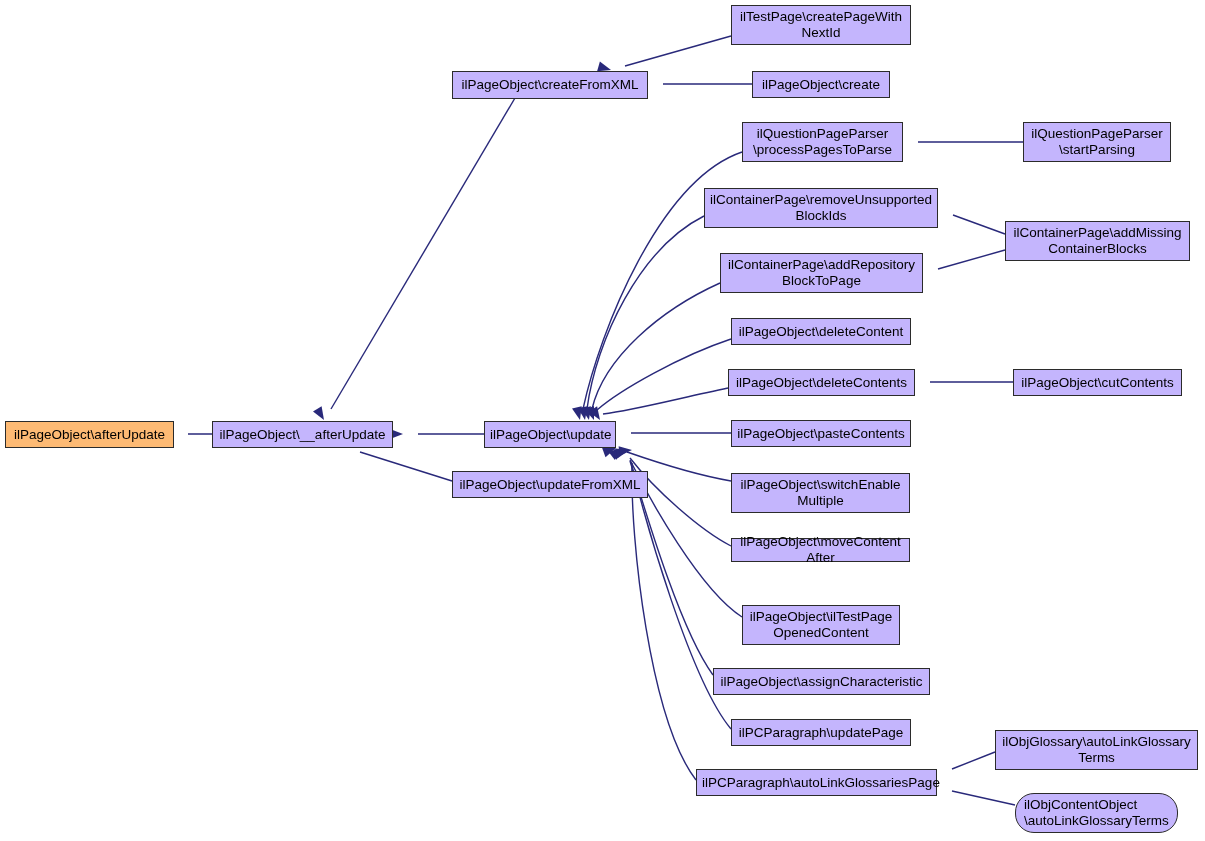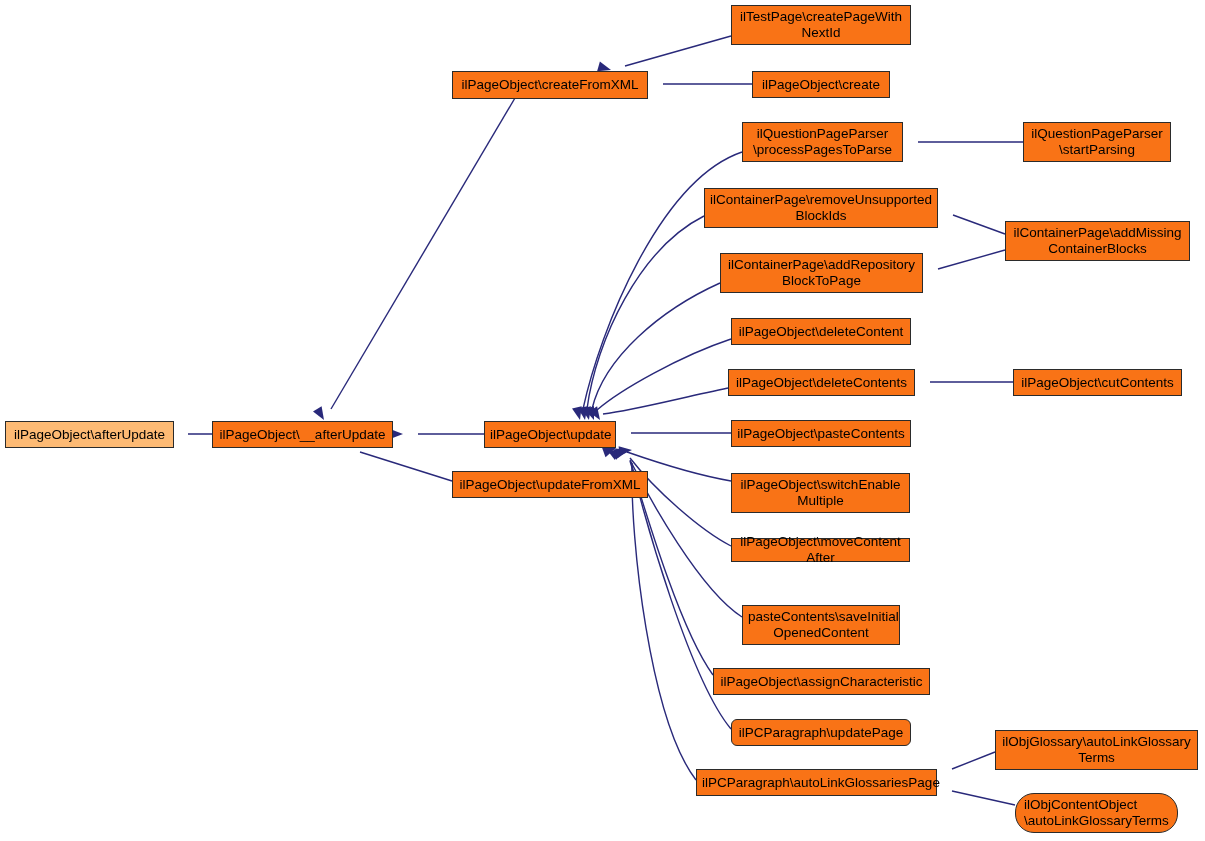--- a/index.html
+++ b/index.html
@@ -20,21 +20,21 @@
     left: 0;
     top: 0;
     width: 1205px;
     height: 841px;
     pointer-events: none;
   }
   .node {
     position: absolute;
     box-sizing: border-box;
     border: 1px solid #2b2b2b;
-    background: #f97316;
+    background: #c4b5fd;
     color: #000000;
     font-size: 13.5px;
     line-height: 16px;
     display: flex;
     align-items: center;
     justify-content: center;
     text-align: center;
     padding: 0 5px;
     white-space: pre-line;
     z-index: 2;
@@ -127,23 +127,23 @@
       <div class="node" style="left: 720px; top: 253px; width: 203px; height: 40px;"><span class="label">ilContainerPage\addRepository
 BlockToPage</span></div>
       <div class="node" style="left: 731px; top: 318px; width: 180px; height: 27px;"><span class="label">ilPageObject\deleteContent</span></div>
       <div class="node" style="left: 728px; top: 369px; width: 187px; height: 27px;"><span class="label">ilPageObject\deleteContents</span></div>
       <div class="node" style="left: 1013px; top: 369px; width: 169px; height: 27px; justify-content: center;"><span class="label">ilPageObject\cutContents</span></div>
       <div class="node" style="left: 731px; top: 420px; width: 180px; height: 27px;"><span class="label">ilPageObject\pasteContents</span></div>
       <div class="node" style="left: 731px; top: 473px; width: 179px; height: 40px;"><span class="label">ilPageObject\switchEnable
 Multiple</span></div>
       <div class="node" style="left: 731px; top: 538px; width: 179px; height: 24px;"><span class="label">ilPageObject\moveContent
 After</span></div>
-      <div class="node" style="left: 742px; top: 605px; width: 158px; height: 40px;"><span class="label">pasteContents\saveInitial
+      <div class="node" style="left: 742px; top: 605px; width: 158px; height: 40px;"><span class="label">ilPageObject\ilTestPage
 OpenedContent</span></div>
       <div class="node" style="left: 713px; top: 668px; width: 217px; height: 27px;"><span class="label">ilPageObject\assignCharacteristic</span></div>
-      <div class="node" style="left: 731px; top: 719px; width: 180px; height: 27px; border-radius: 6px;"><span class="label">ilPCParagraph\updatePage</span></div>
+      <div class="node" style="left: 731px; top: 719px; width: 180px; height: 27px;"><span class="label">ilPCParagraph\updatePage</span></div>
       <div class="node" style="left: 696px; top: 769px; width: 241px; height: 27px;"><span class="label">ilPCParagraph\autoLinkGlossariesPage</span></div>
       <div class="node" style="left: 995px; top: 730px; width: 203px; height: 40px;"><span class="label">ilObjGlossary\autoLinkGlossary
 Terms</span></div>
       <div class="node leftalign" style="left: 1015px; top: 793px; width: 163px; height: 40px;"><span class="label">ilObjContentObject
 \autoLinkGlossaryTerms</span></div>
     </div>
 </div>
 
 </body></html>

